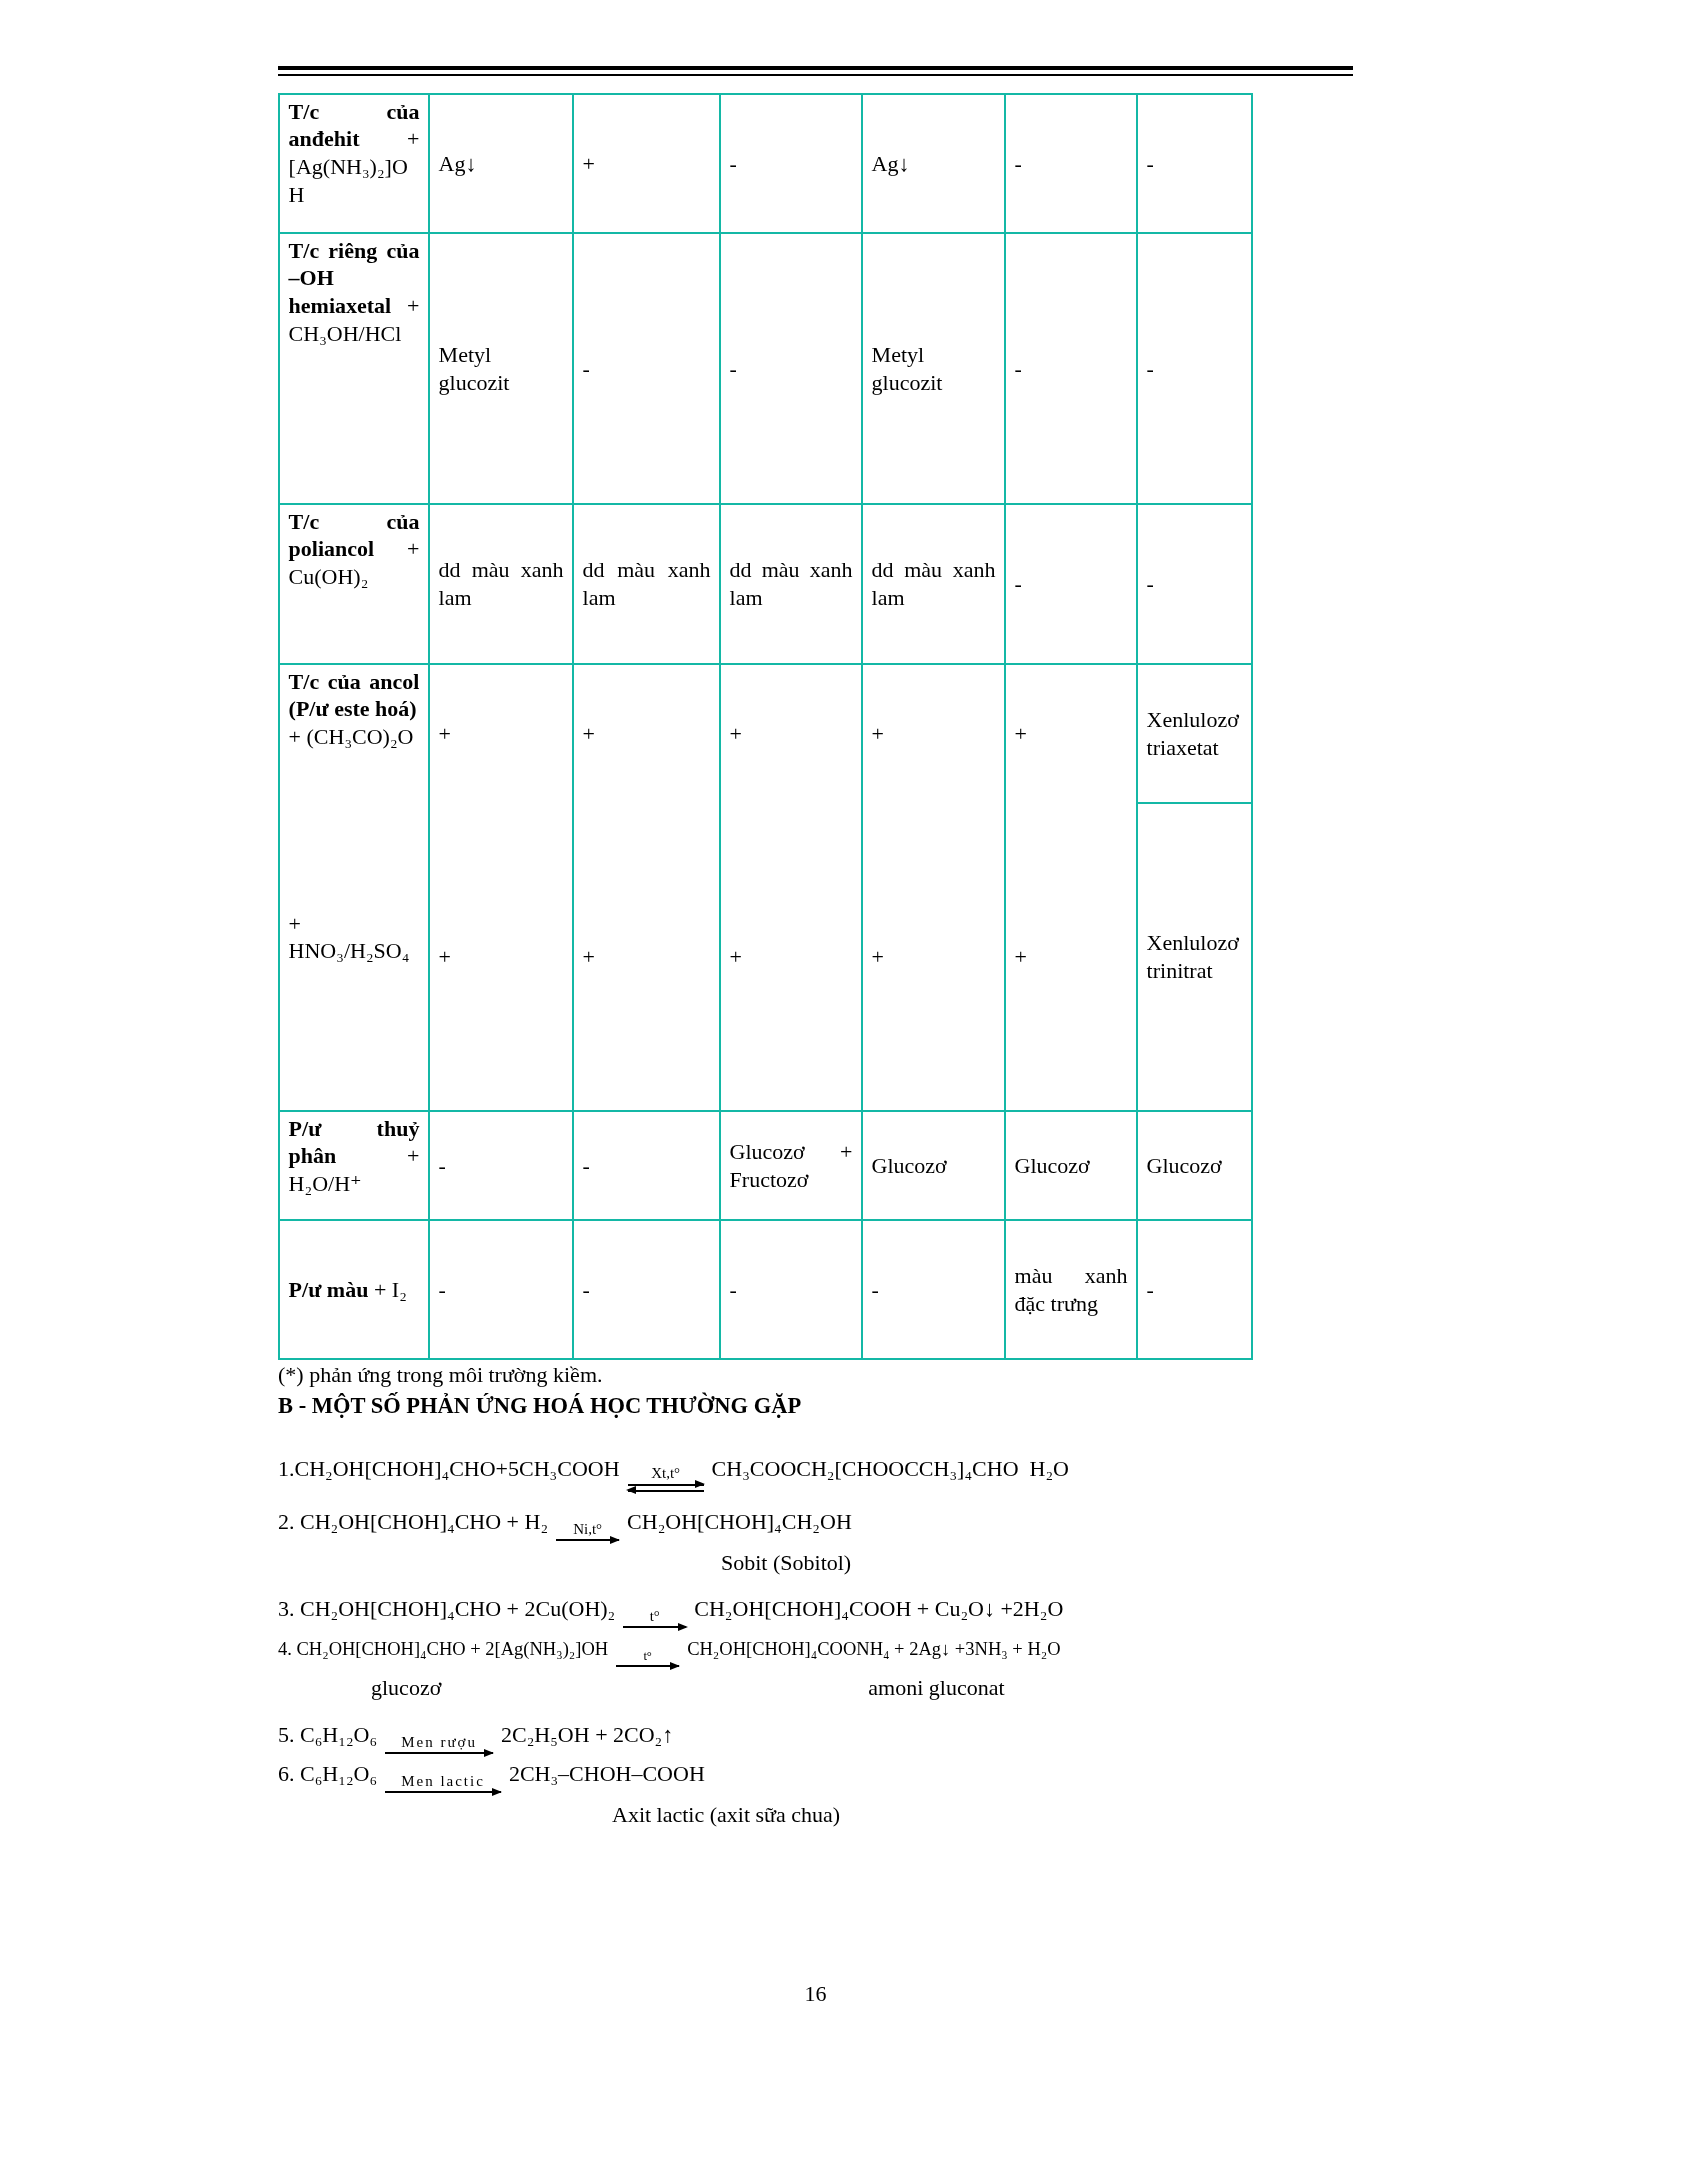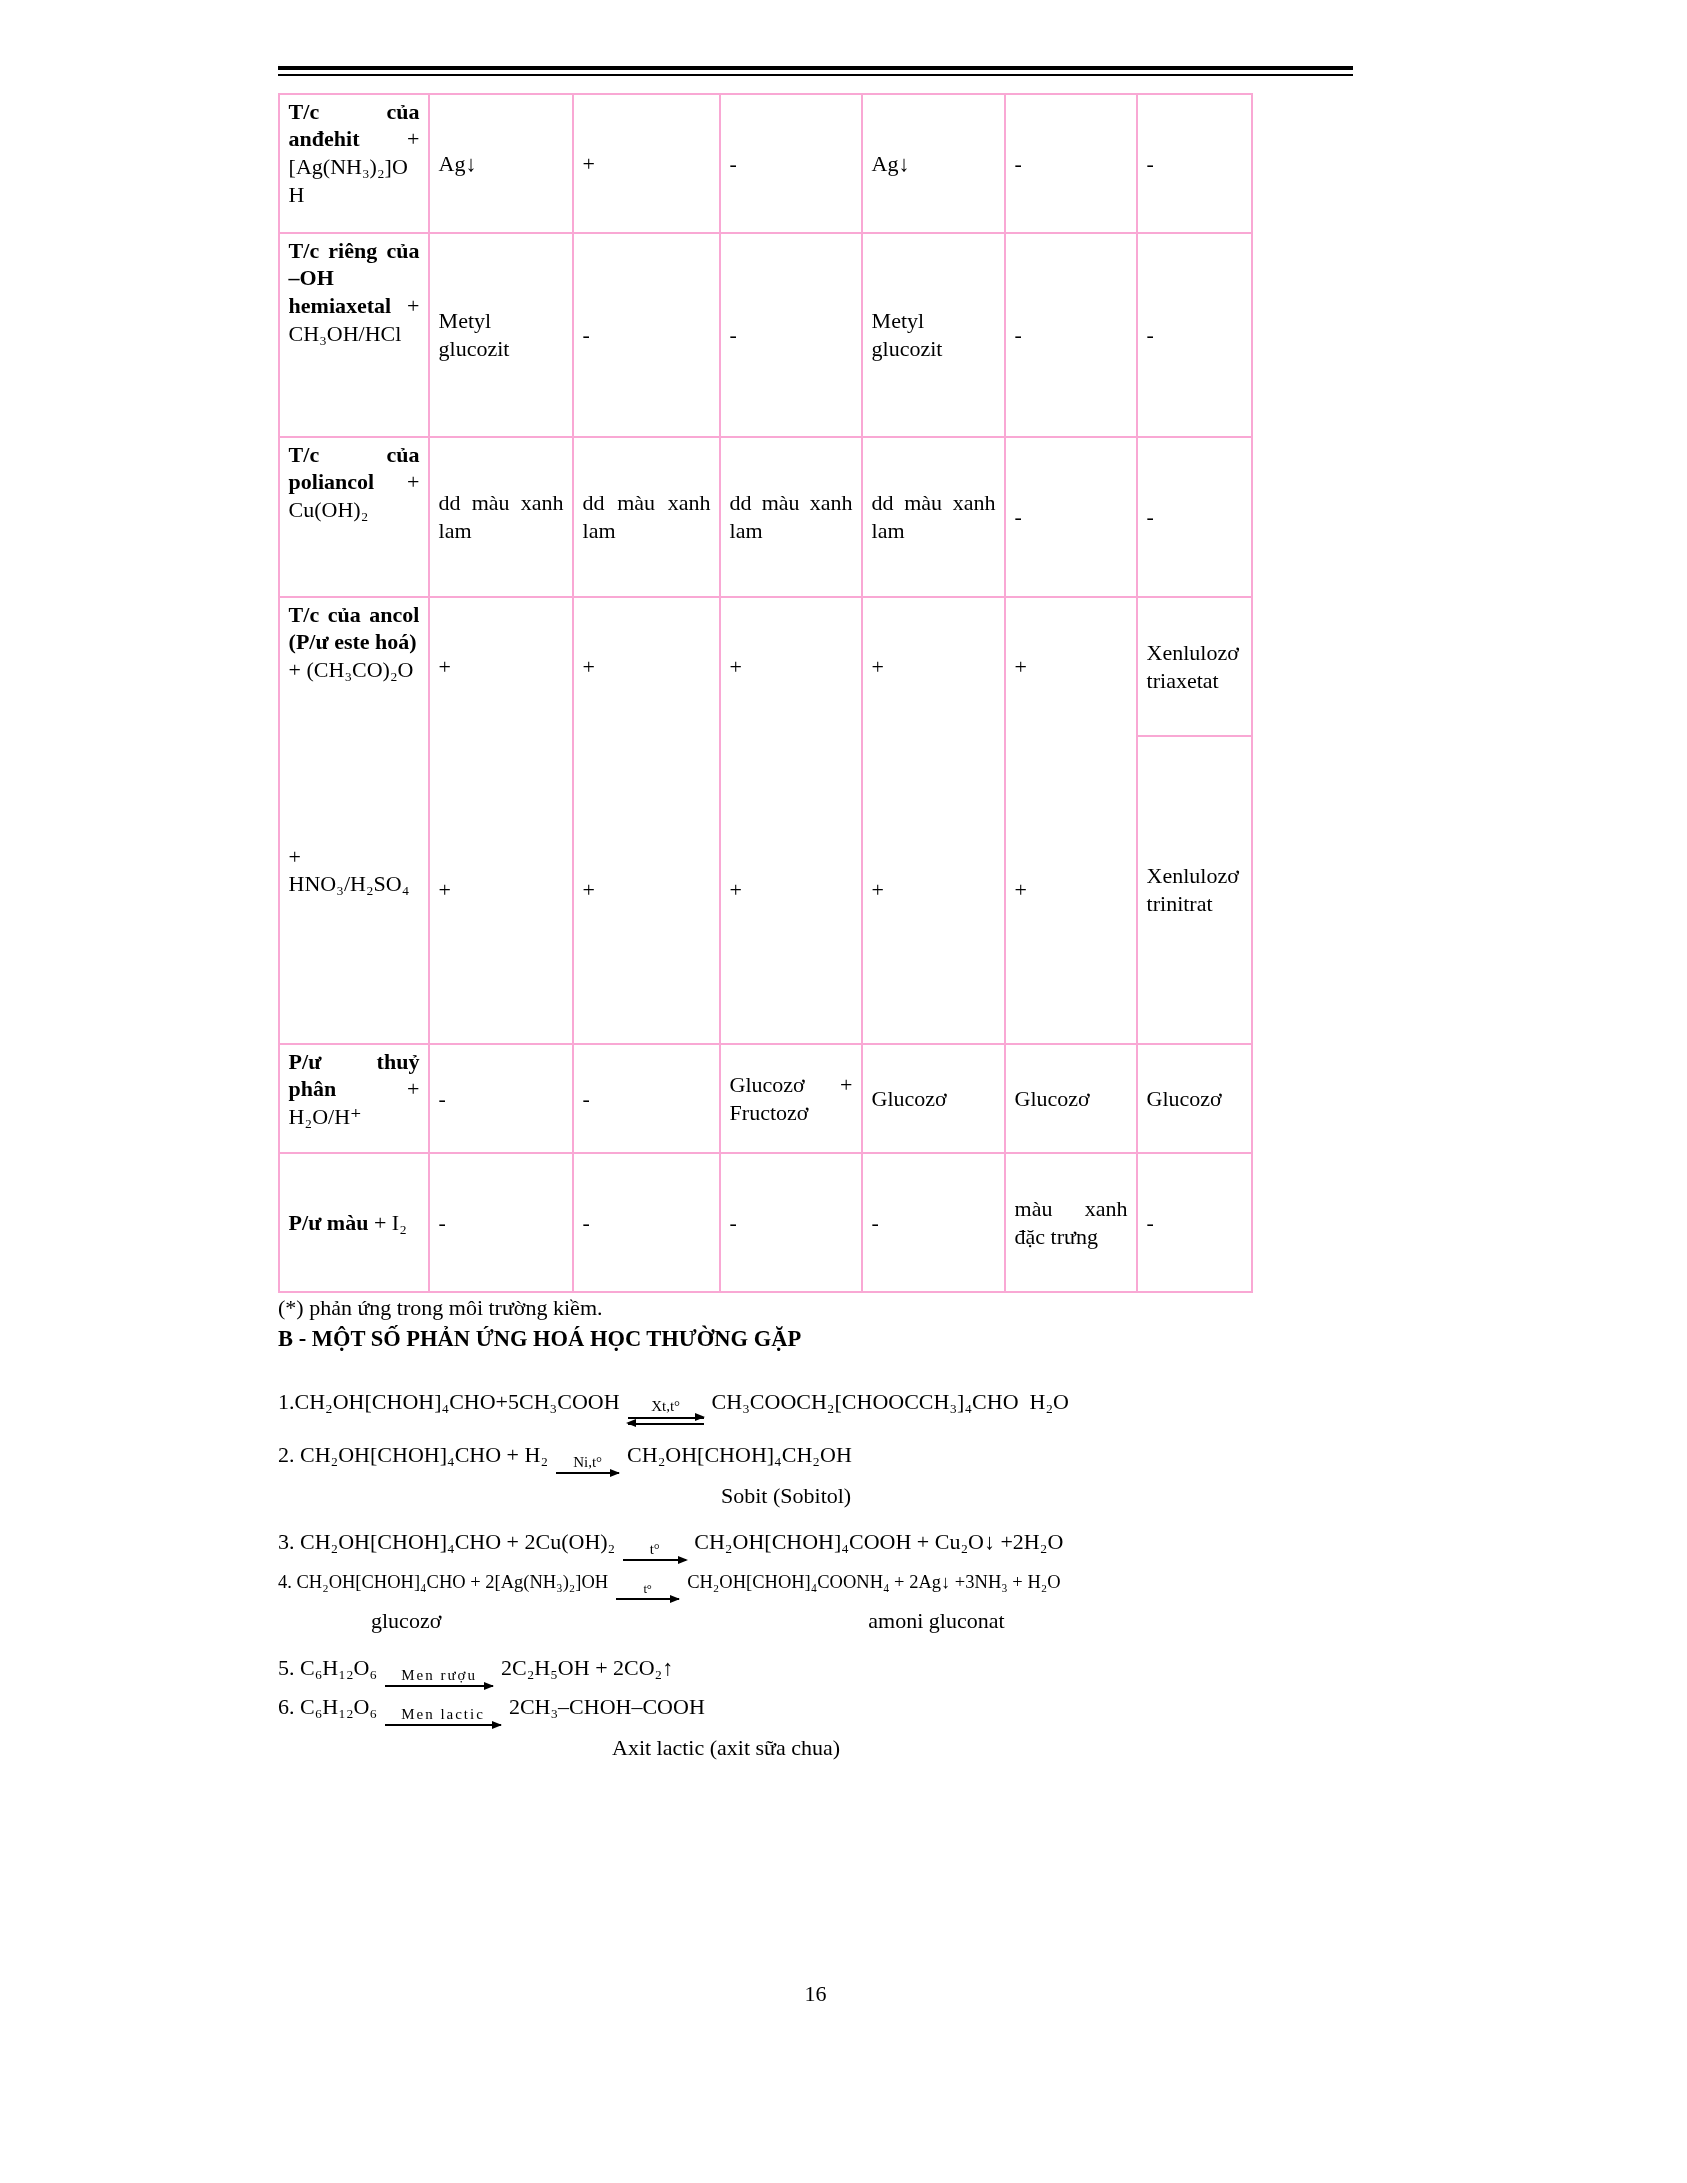--- a/index.html
+++ b/index.html
@@ -24,33 +24,33 @@
   table.props {
     table-layout:fixed;
     width:973px;
     border-collapse:collapse;
     font-size:22px;
     line-height:1.26;
   }
   col.c1{width:150px} col.c2{width:144px} col.c3{width:147px}
   col.c4{width:142px} col.c5{width:143px} col.c6{width:132px} col.c7{width:115px}
   .props td {
-    border:2px solid #f9a8d4;
+    border:2px solid #14b8a6;
     padding:2.6px 8.6px;
     vertical-align:middle;
     text-align:justify;
     overflow-wrap:break-word;
     word-wrap:break-word;
   }
   .props td.label { vertical-align:top; }
   .props .lb { font-weight:bold; }
   .props .blk { display:block; }
   .props .push { margin-top:159px; }
   tr.r1 td { height:139px; }
-  tr.r2 td { height:204px; }
+  tr.r2 td { height:271px; }
   tr.r3 td { height:160px;margin-left:16px; }
   tr.r4a td { height:139px; }
   tr.r4b td { height:308px; }
   tr.r5 td { height:109px; }
   tr.r6 td { height:139px; }
   tr.r6 td.label { vertical-align:middle; }
   tr.r4a td.nb { border-bottom:0; }
   tr.r4b td.nt { border-top:0; }
 
   .note { font-size:22px; line-height:1.32; }

